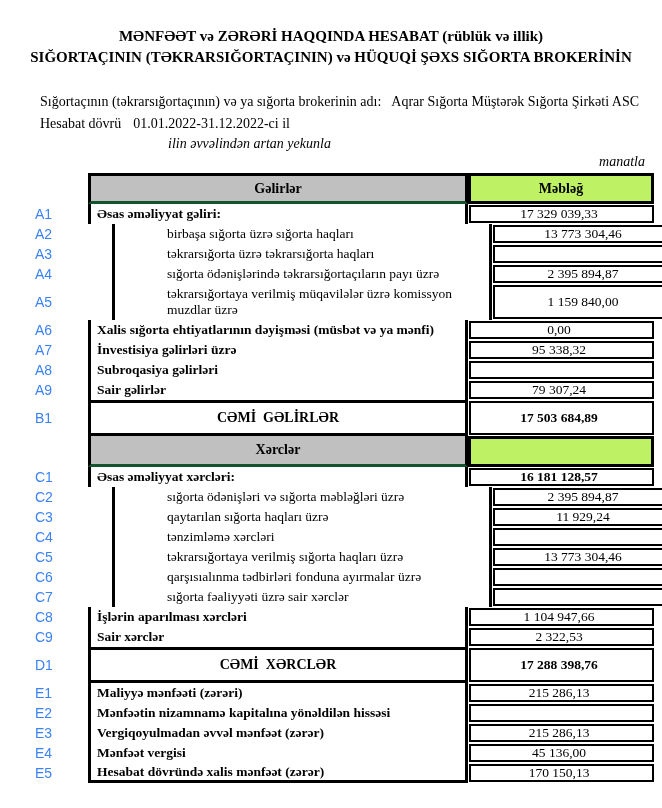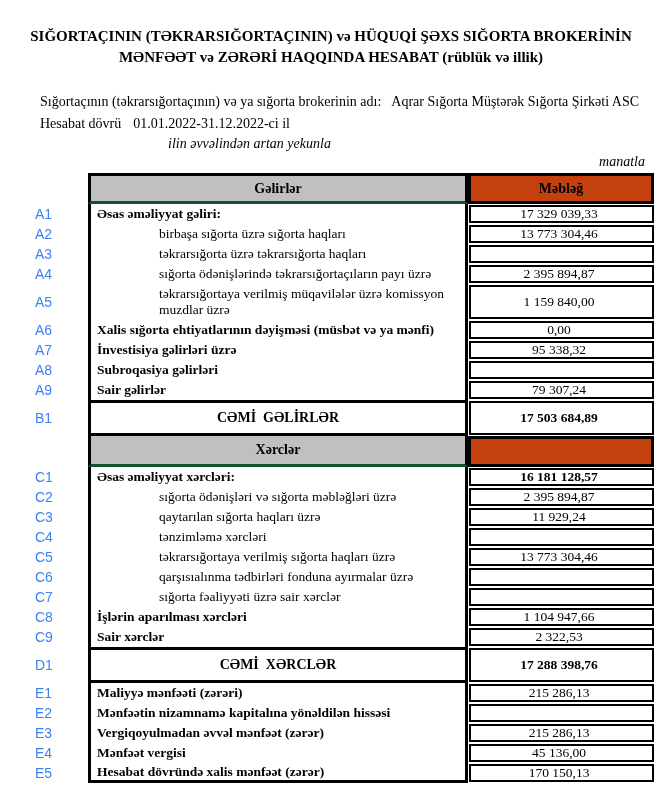--- a/index.html
+++ b/index.html
@@ -53,21 +53,21 @@
   }
   .desc{
     width:380px;flex:0 0 380px;
     box-sizing:border-box;
     border-left:3px solid #000;
     border-right:3px solid #000;
     display:flex;align-items:center;
     font-size:13.5px;line-height:16px;
     padding-left:6px;
   }
-  .trow.indent .desc{padding-left:68px;padding-right:4px;}
+  .trow.indent .desc{padding-left:52px;padding-right:4px;margin-left:24px;}
   .trow.bold .desc{font-weight:bold;}
   .trow.header .desc{
     justify-content:center;padding-left:0;
     font-weight:bold;font-size:14px;
     background:#c0c0c0;
     border-top:3px solid #000;
     border-bottom:3px solid #14532d;
   }
   .trow.header.second .desc{border-top:none;}
   .trow.total .desc{
@@ -87,34 +87,34 @@
     position:absolute;top:1px;bottom:1px;left:1px;right:0;
     box-sizing:border-box;
     border:2px solid #000;
     display:flex;align-items:center;justify-content:center;
     padding-right:5px;
     font-size:13.5px;
   }
   .trow.header .vbox{
     top:0;bottom:0;left:0;right:0;
     border-width:3px;
-    background:#c2410c;
+    background:#bef264;
     justify-content:center;padding-right:0;
     font-weight:bold;font-size:14px;
   }
   .trow.total .vbox,.trow.boldval .vbox{font-weight:bold;}
 </style>
 </head>
 <body>
 
 <div class="page">
 
   <div class="title">
+    <div>MƏNFƏƏT və ZƏRƏRİ HAQQINDA HESABAT (rüblük və illik)</div>
     <div>SIĞORTAÇININ (TƏKRARSIĞORTAÇININ) və HÜQUQİ ŞƏXS SIĞORTA BROKERİNİN</div>
-    <div>MƏNFƏƏT və ZƏRƏRİ HAQQINDA HESABAT (rüblük və illik)</div>
   </div>
 
   <div class="intro">
     <div class="company-row"><span>Sığortaçının (təkrarsığortaçının) və ya sığorta brokerinin adı:</span><span class="company-name">Aqrar Sığorta Müştərək Sığorta Şirkəti ASC</span></div>
     <div class="period-row"><span>Hesabat dövrü</span><span class="period-value">01.01.2022-31.12.2022-ci il</span></div>
     <div class="cumulative">ilin əvvəlindən artan yekunla</div>
   </div>
 
   <div class="currency-note">manatla</div>
 

